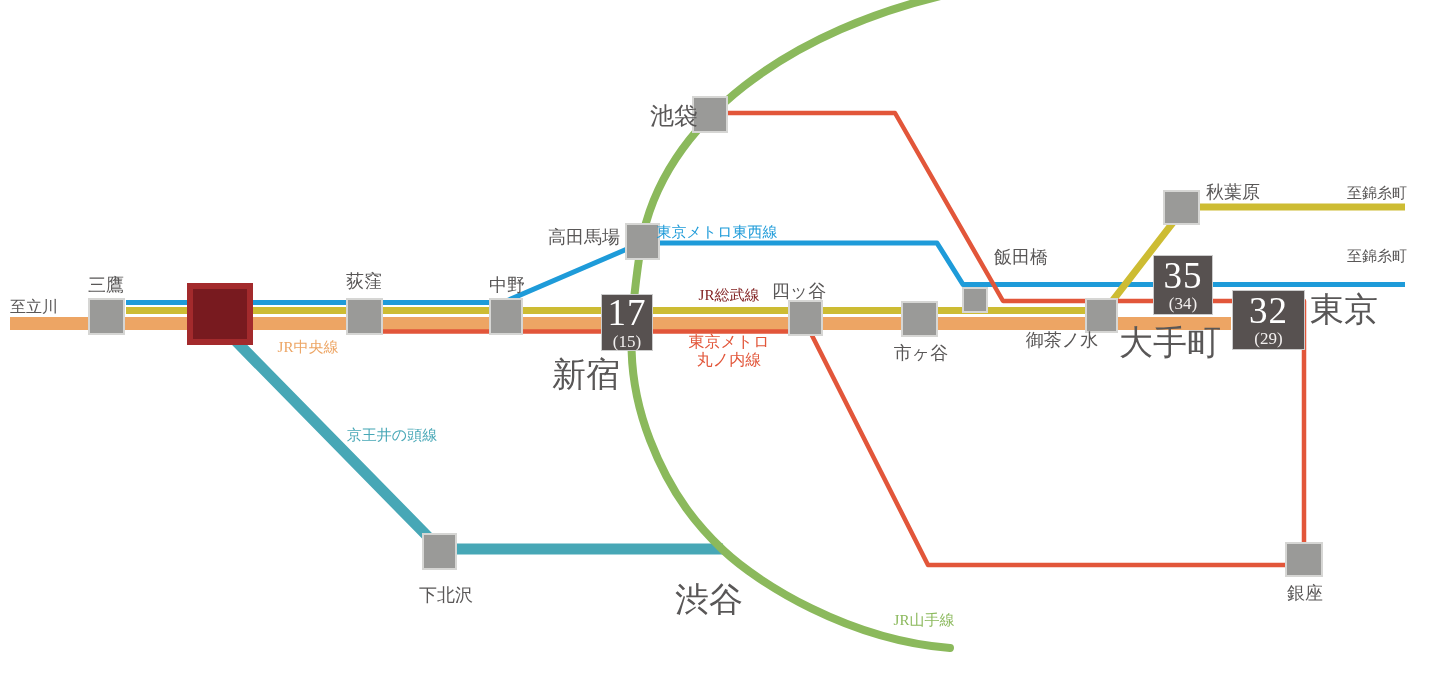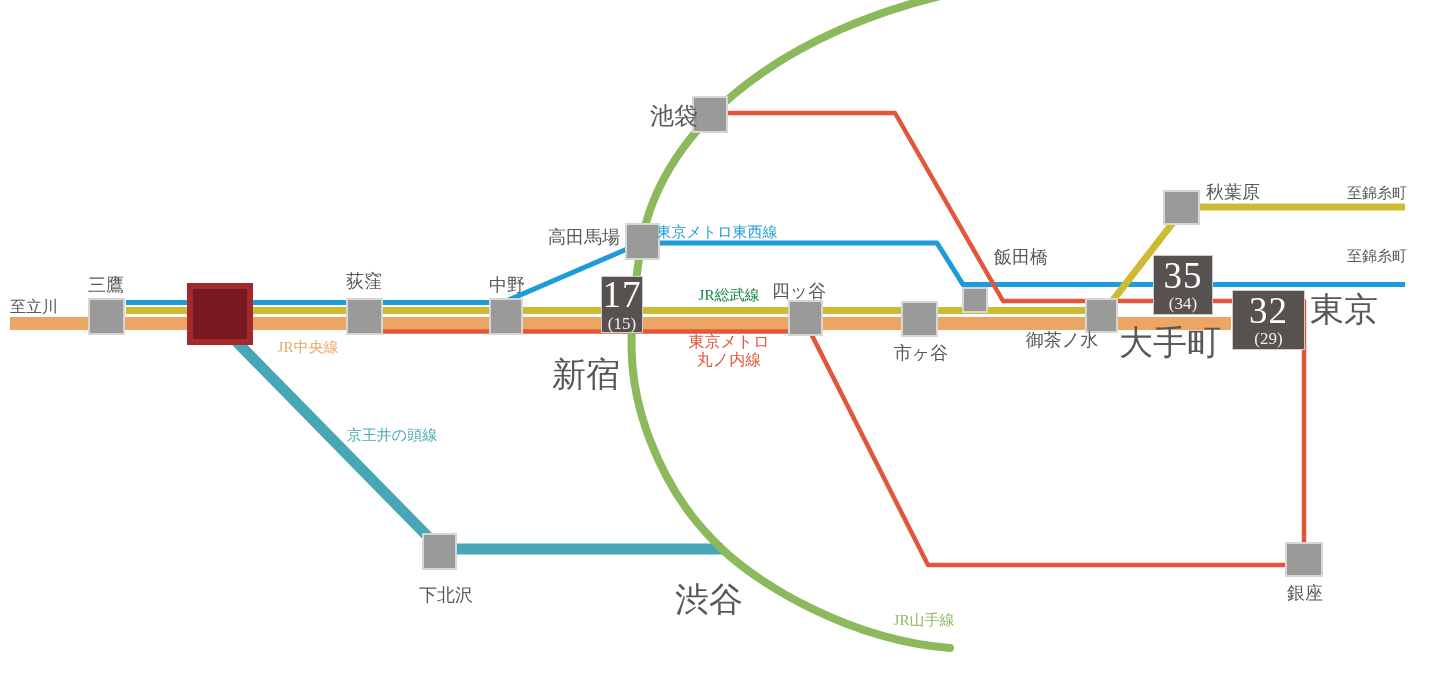--- a/index.html
+++ b/index.html
@@ -52,21 +52,21 @@
     <div class="square" style="left: 489px; top: 298px; width: 34px; height: 37px;"></div>
     <div class="square" style="left: 625px; top: 223px; width: 35px; height: 37px;"></div>
     <div class="square" style="left: 692px; top: 96px; width: 36px; height: 37px;"></div>
     <div class="square" style="left: 788px; top: 300px; width: 35px; height: 36px;"></div>
     <div class="square" style="left: 901px; top: 301px; width: 37px; height: 36px;"></div>
     <div class="square" style="left: 962px; top: 287px; width: 26px; height: 26px;"></div>
     <div class="square" style="left: 1085px; top: 298px; width: 33px; height: 35px;"></div>
     <div class="square" style="left: 1163px; top: 190px; width: 37px; height: 35px;"></div>
     <div class="square" style="left: 1285px; top: 542px; width: 38px; height: 35px;"></div>
     <div class="square" style="left: 422px; top: 533px; width: 35px; height: 37px;"></div>
-    <div class="badge" style="left: 601px; top: 276px; width: 42px; height: 57px;">
+    <div class="badge" style="left: 601px; top: 294px; width: 52px; height: 57px;">
       <span class="num">17</span>
       <span class="paren">(15)</span>
     </div>
     <div class="badge" style="left: 1153px; top: 255px; width: 60px; height: 60px;">
       <span class="num">35</span>
       <span class="paren">(34)</span>
     </div>
     <div class="badge" style="left: 1232px; top: 290px; width: 73px; height: 60px;">
       <span class="num">32</span>
       <span class="paren">(29)</span>
@@ -81,21 +81,21 @@
     <div class="label anchor-center" style="left: 1021px; top: 257px; font-size: 18px;">飯田橋</div>
     <div class="label anchor-center" style="left: 1062px; top: 340px; font-size: 18px;">御茶ノ水</div>
     <div class="label anchor-left" style="left: 1206px; top: 192px; font-size: 18px;">秋葉原</div>
     <div class="label anchor-center" style="left: 1305px; top: 593px; font-size: 18px;">銀座</div>
     <div class="label anchor-center" style="left: 446px; top: 595px; font-size: 18px;">下北沢</div>
     <div class="label anchor-center" style="left: 586px; top: 375px; font-size: 34px;">新宿</div>
     <div class="label anchor-center" style="left: 709px; top: 600px; font-size: 34px;">渋谷</div>
     <div class="label anchor-center" style="left: 1170px; top: 343px; font-size: 34px;">大手町</div>
     <div class="label anchor-left" style="left: 1310px; top: 310px; font-size: 34px;">東京</div>
     <div class="label anchor-center" style="left: 308px; top: 347px; font-size: 15px; color: rgb(237, 165, 100);">JR中央線</div>
-    <div class="label anchor-center" style="left: 729px; top: 295px; font-size: 15px; color: #15803d;">JR総武線</div>
+    <div class="label anchor-center" style="left: 729px; top: 295px; font-size: 15px; color: #7f1d1d;">JR総武線</div>
     <div class="label anchor-center" style="left: 717px; top: 232px; font-size: 15px; color: rgb(30, 155, 217);">東京メトロ東西線</div>
     <div class="label anchor-center" style="left: 729px; top: 351px; font-size: 16px; color: rgb(226, 86, 58);">東京メトロ
 丸ノ内線</div>
     <div class="label anchor-center" style="left: 392px; top: 435px; font-size: 15px; color: rgb(71, 167, 182);">京王井の頭線</div>
     <div class="label anchor-center" style="left: 924px; top: 620px; font-size: 15px; color: rgb(139, 185, 92);">JR山手線</div>
     <div class="label anchor-left" style="left: 10px; top: 307px; font-size: 16px;">至立川</div>
     <div class="label anchor-left" style="left: 1347px; top: 193px; font-size: 15px;">至錦糸町</div>
     <div class="label anchor-left" style="left: 1347px; top: 256px; font-size: 15px;">至錦糸町</div>
   </div>
 

